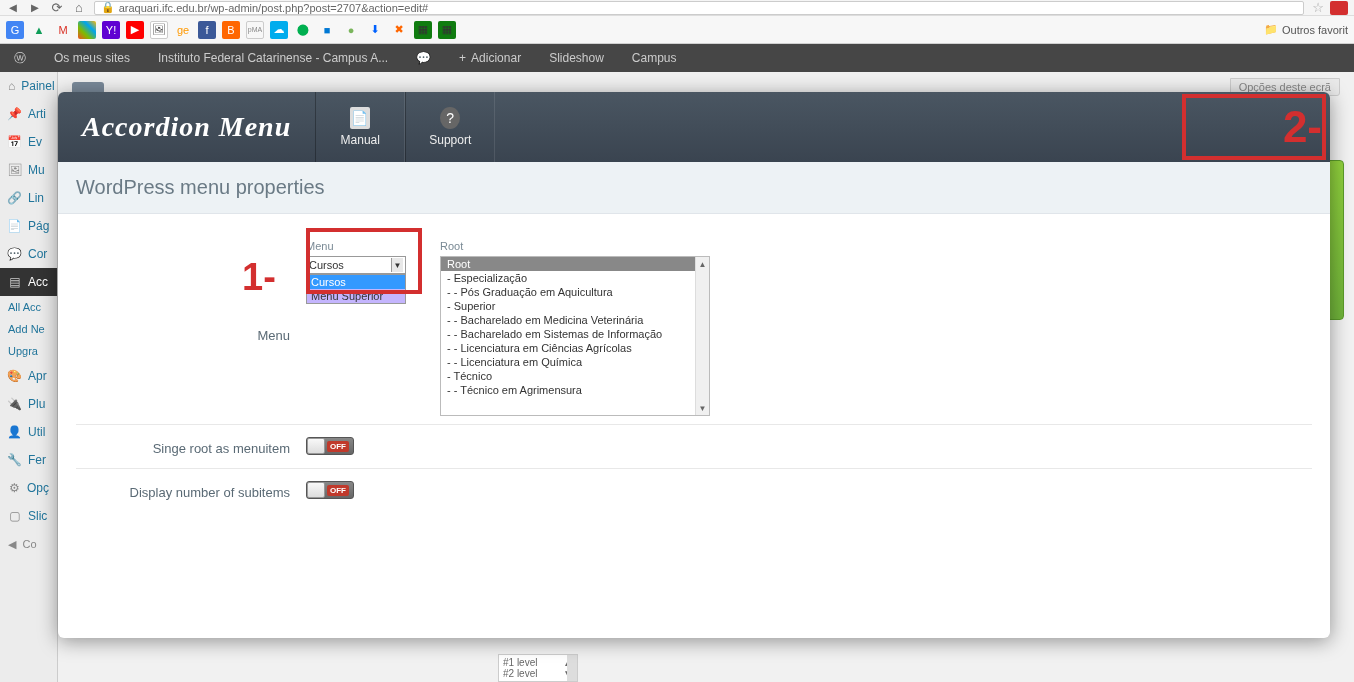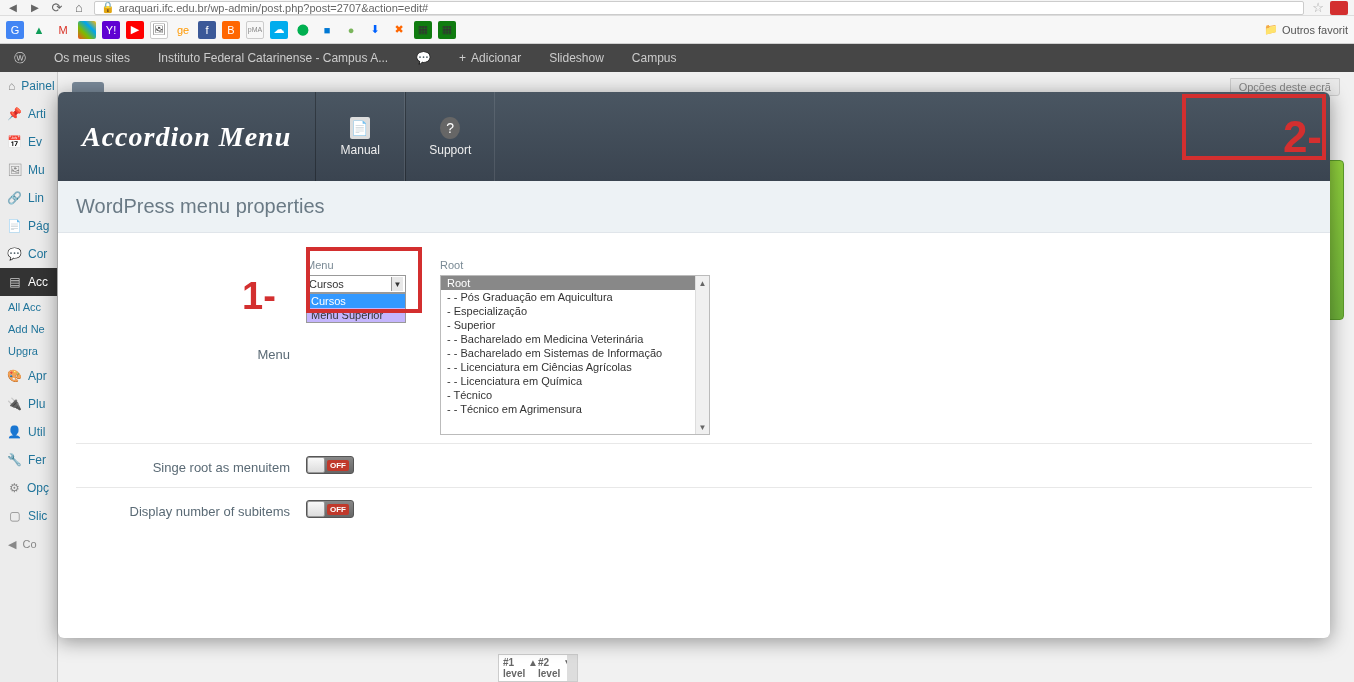--- a/index.html
+++ b/index.html
@@ -34,29 +34,29 @@
 .wp-submenu-item { height: 22px; display: flex; align-items: center; padding: 0 8px; font-size: 11px; color: #21759b; white-space: nowrap; overflow: hidden; cursor: pointer; }
 .wp-menu-icon { width: 14px; height: 14px; color: #888; font-size: 12px; display: inline-flex; align-items: center; justify-content: center; }
 .wp-collapse { height: 28px; display: flex; align-items: center; padding: 0 8px; color: #888; font-size: 11px; gap: 6px; }
 
 
 .wp-content { flex: 1; background: #f1f1f1; position: relative; padding: 0 14px; }
 .screen-options { position: absolute; right: 14px; top: 6px; font-size: 11px; color: #888; background: #e9e9e9; border: 1px solid #ccc; border-radius: 0 0 3px 3px; padding: 2px 8px; }
 .page-title-area { padding-top: 10px; display: flex; align-items: center; gap: 10px; }
 .page-title-icon { width: 32px; height: 32px; background: #7a8a9a; border-radius: 3px; }
 .green-side-box { position: absolute; right: 10px; top: 88px; width: 20px; height: 160px; background: linear-gradient(#8fcf3c,#6fb23a); border: 1px solid #5a9a2a; border-radius: 4px; }
-.level-box { position: absolute; left: 440px; bottom: 0; width: 80px; height: 28px; border: 1px solid #ccc; background: #fff; font-size: 10px; color: #666; padding: 2px 4px; display: flex; flex-direction: row; font-weight: bold; }
+.level-box { position: absolute; left: 440px; bottom: 0; width: 80px; height: 28px; border: 1px solid #ccc; background: #fff; font-size: 10px; color: #666; padding: 2px 4px; display: flex; flex-direction: column; }
 .level-box div { display: flex; justify-content: space-between; }
 .level-box .scroll { width: 10px; background: #ddd; position: absolute; right: 0; top: 0; bottom: 0; }
 
 
 .modal { position: absolute; left: 58px; top: 92px; width: 1272px; height: 546px; background: #fff; border-radius: 6px; box-shadow: 0 3px 20px rgba(0,0,0,.4); overflow: hidden; }
 
 
-.modal-header { height: 89px; background: linear-gradient(#4a5662,#3a4450); display: flex; align-items: stretch; color: #fff; }
+.modal-header { height: 70px; background: linear-gradient(#4a5662,#3a4450); display: flex; align-items: stretch; color: #fff; }
 .modal-title { display: flex; align-items: center; padding: 0 24px; font-family: 'Brush Script MT', cursive; font-size: 28px; font-style: italic; font-weight: bold; letter-spacing: 1px; }
 .modal-tab { width: 90px; display: flex; flex-direction: column; align-items: center; justify-content: center; border-left: 1px solid rgba(0,0,0,.3); border-right: 1px solid rgba(255,255,255,.1); cursor: pointer; }
 .modal-tab-icon { width: 20px; height: 22px; background: #ddd; border-radius: 2px; margin-bottom: 4px; display: flex; align-items: center; justify-content: center; font-size: 14px; color: #444; }
 .modal-tab-label { font-size: 12px; color: #eee; }
 .modal-spacer { flex: 1; }
 .annotation-2 { display: flex; align-items: center; font-size: 44px; color: #d32f2f; font-weight: bold; padding-right: 8px; }
 .apply-wrap { padding: 6px; }
 .apply-btn { height: 58px; width: 130px; background: linear-gradient(#8fcf3c,#6fb23a); border: 1px solid #5a9a2a; border-radius: 4px; color: #fff; font-weight: bold; font-size: 14px; letter-spacing: 1px; display: flex; align-items: center; justify-content: center; cursor: pointer; text-shadow: 0 1px 0 rgba(0,0,0,.2); }
 .red-box-2 { position: absolute; right: 4px; top: 2px; width: 144px; height: 66px; border: 4px solid #d32f2f; pointer-events: none; }
 
@@ -276,22 +276,22 @@
             </div>
             <div class="dropdown-list">
               <div class="dropdown-item selected">Cursos</div>
               <div class="dropdown-item hover">Menu Superior</div>
             </div>
           </div>
           <div class="root-col">
             <div class="col-label">Root</div>
             <div class="root-list">
               <div class="root-item selected">Root</div>
+              <div class="root-item">- Especialização</div>
               <div class="root-item">- - Pós Graduação em Aquicultura</div>
-              <div class="root-item">- Especialização</div>
               <div class="root-item">- Superior</div>
               <div class="root-item">- - Bacharelado em Medicina Veterinária</div>
               <div class="root-item">- - Bacharelado em Sistemas de Informação</div>
               <div class="root-item">- - Licenciatura em Ciências Agrícolas</div>
               <div class="root-item">- - Licenciatura em Química</div>
               <div class="root-item">- Técnico</div>
               <div class="root-item">- - Técnico em Agrimensura</div>
               <div class="root-scroll">
                 <div class="root-scroll-up">▲</div>
                 <div class="root-scroll-down">▼</div>

